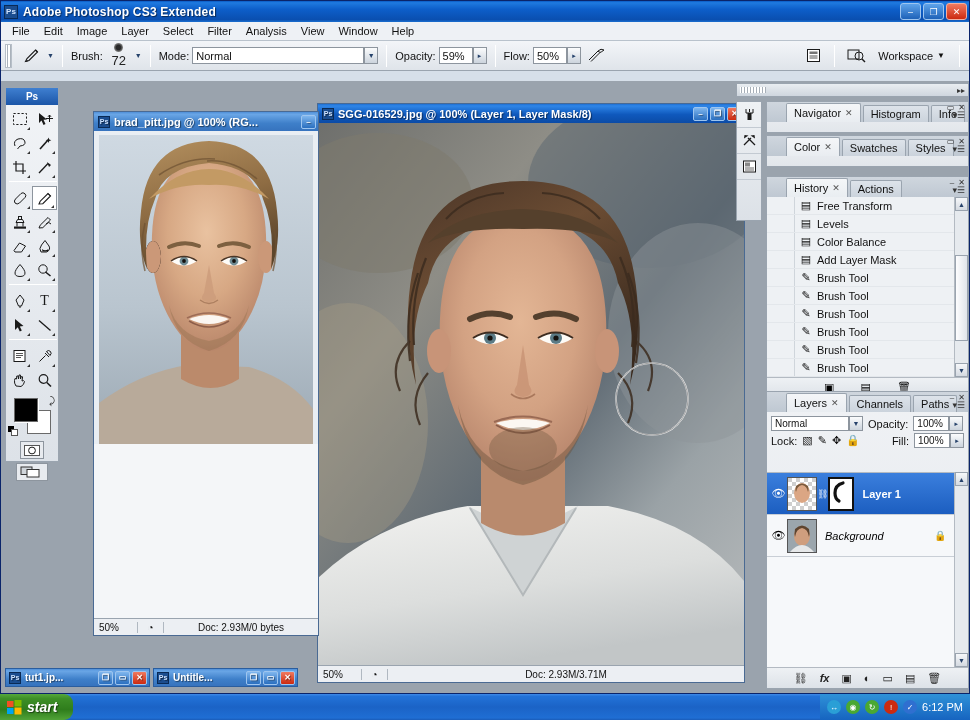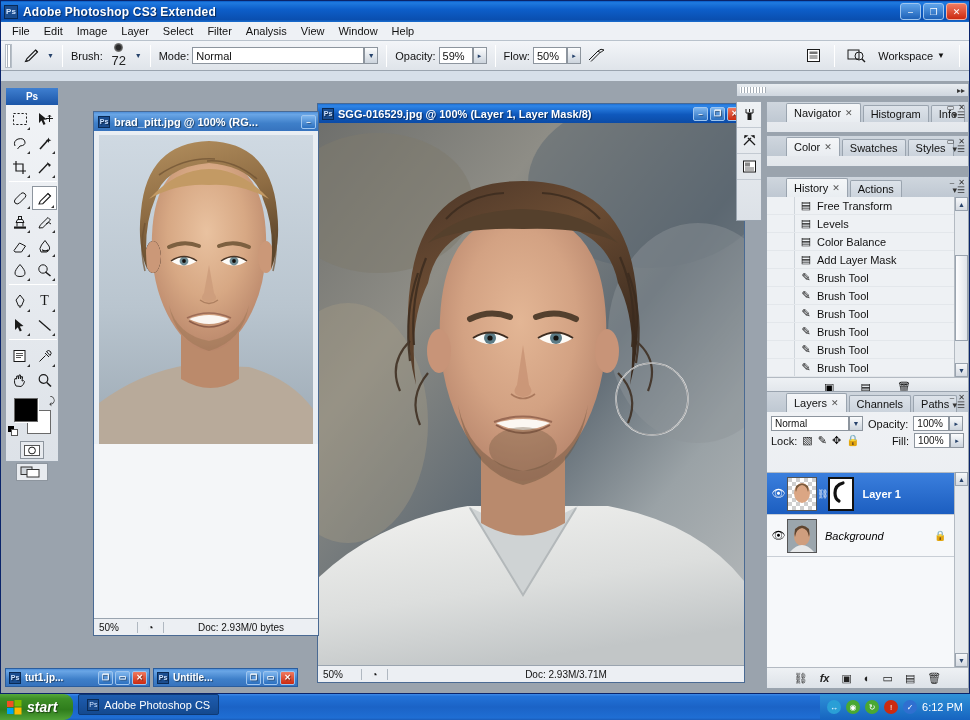--- a/index.html
+++ b/index.html
@@ -931,24 +931,20 @@
   <div class="taskbar">
     <div class="startbtn">
       <svg width="15" height="15" viewBox="0 0 15 15">
         <rect x="0" y="1" width="6.5" height="6" fill="#f25022"></rect>
         <rect x="7.5" y="0" width="7" height="6.5" fill="#7fba00"></rect>
         <rect x="0" y="8" width="6.5" height="6" fill="#00a4ef"></rect>
         <rect x="7.5" y="7.5" width="7" height="7" fill="#ffb900"></rect>
       </svg>
       <span>start</span>
     </div>
-    <div class="tb-item" style="background:linear-gradient(180deg,#1e5db0,#14498f);border-color:#0e3a75;">
-      <span class="doc-ico" style="margin:0;">Ps</span>
-      <span>Adobe Photoshop CS</span>
-    </div>
     <div class="tray">
       <span class="tray-ico" style="background:#2a9fd6;">↔</span>
       <span class="tray-ico" style="background:#4aa832;">◉</span>
       <span class="tray-ico" style="background:#4aa832;">↻</span>
       <span class="tray-ico" style="background:#cc2a10;">!</span>
       <span class="tray-ico" style="background:#2f6fd0;">✓</span>
       <span>6:12 PM</span>
     </div>
   </div>
 

